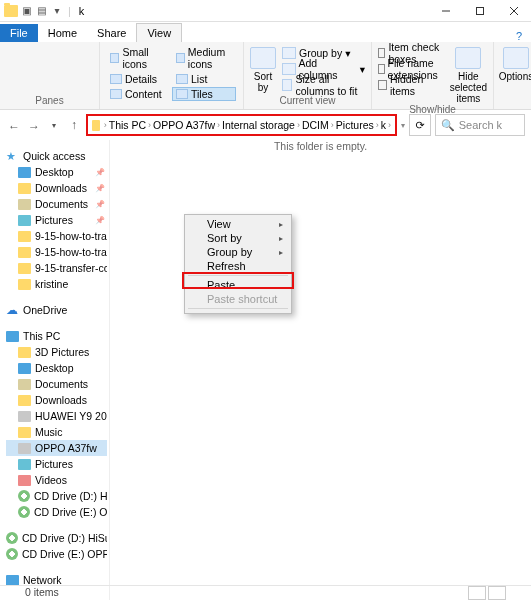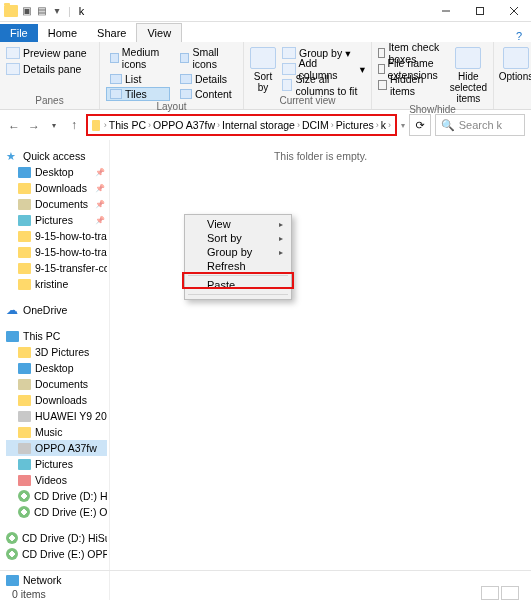--- a/index.html
+++ b/index.html
@@ -59,30 +59,30 @@
 .tico.star { color: #4aa3df; font-size: 11px; line-height: 11px; }
 .tico.monitor { background: #4aa3df; border-radius: 1px; }
 .tico.cloud { color: #2b7cd3; font-size: 12px; line-height: 11px; }
 .tico.disk { background: #c8c8c8; border-radius: 1px; }
 .tico.disc { background: radial-gradient(circle,#fff 30%,#7cc27c 31%); border-radius: 50%; width: 12px; height: 12px; }
 .tico.pic { background: #65c1d6; border-radius: 1px; }
 .tico.vid { background: #e88; border-radius: 1px; }
 .tico.doc { background: #d9cfa0; border-radius: 1px; }
 
 .content-area { flex: 1; position: relative; }
-.empty { text-align: center; color: #666; font-size: 10.5px; margin-top: 10px; }
+.empty { text-align: center; color: #666; font-size: 10.5px; }
 
 .ctxmenu { position: absolute; left: 74px; top: 74px; width: 108px; background: #f0f0f0; border: 1px solid #bdbdbd; box-shadow: 3px 3px 6px rgba(0,0,0,0.25); padding: 2px; font-size: 11px; }
 .ctxmenu .mi { height: 14px; display: flex; align-items: center; padding: 0 6px 0 20px; position: relative; }
 .ctxmenu .mi.disabled { color: #9e9e9e; }
 .ctxmenu .mi .arrow { margin-left: auto; font-size: 8px; color: #555; }
 .ctxmenu .msep { height: 1px; background: #d4d4d4; margin: 2px 1px; }
 .ctxmenu .hi { position: absolute; left: -3px; top: 57px; width: 112px; height: 17px; border: 2px solid #e61010; pointer-events: none; }
 
-.status { position: absolute; bottom: 0; left: 0; right: 0; height: 30px; border-top: 1px solid #e5e5e5; display: flex; align-items: flex-end; padding: 0 12px; font-size: 10.5px; color: #444; }
+.status { position: absolute; bottom: 0; left: 0; right: 0; height: 15px; border-top: 1px solid #e5e5e5; display: flex; align-items: flex-start; padding: 0 25px; font-size: 10.5px; color: #444; }
 .status .viewbtns { margin-left: auto; display: flex; gap: 2px; }
 .status .vb { width: 18px; height: 14px; border: 1px solid #ccc; }
 </style>
 </head>
 <body>
 
 <div class="titlebar">
   <span class="folder-ico"></span>
   <span class="qat">▣</span>
   <span class="qat">▤</span>
@@ -113,65 +113,54 @@
   <div class="tab file">File</div>
   <div class="tab">Home</div>
   <div class="tab">Share</div>
   <div class="tab active">View</div>
   <div class="help">?</div>
 </div>
 
 <div class="ribbon">
   <div class="group" style="width:100px">
     <div class="content">
-      <div class="layoutcol">
-        <div class="smallrow">
-            <span class="miniico"></span>
-            <span>Preview pane</span>
-          </div>
-        <div class="smallrow">
-            <span class="miniico"></span>
-            <span>Details pane</span>
-          </div>
-      </div>
     </div>
     <div class="label">Panes</div>
   </div>
   <div class="group" style="width:144px">
     <div class="content">
+      <div class="layoutcol" style="width:60px">
+        <div class="lrw">
+            <span class="lico"></span>
+            <span>Small icons</span>
+          </div>
+        <div class="lrw">
+            <span class="lico"></span>
+            <span>Details</span>
+          </div>
+        <div class="lrw">
+            <span class="lico"></span>
+            <span>Content</span>
+          </div>
+      </div>
       <div class="layoutcol" style="width:64px">
         <div class="lrw">
             <span class="lico"></span>
             <span>Medium icons</span>
           </div>
         <div class="lrw">
             <span class="lico"></span>
             <span>List</span>
           </div>
         <div class="lrw sel">
             <span class="lico"></span>
             <span>Tiles</span>
           </div>
       </div>
-      <div class="layoutcol" style="width:60px">
-        <div class="lrw">
-            <span class="lico"></span>
-            <span>Small icons</span>
-          </div>
-        <div class="lrw">
-            <span class="lico"></span>
-            <span>Details</span>
-          </div>
-        <div class="lrw">
-            <span class="lico"></span>
-            <span>Content</span>
-          </div>
-      </div>
-    </div>
-    <div class="label">Layout</div>
+    </div>
   </div>
   <div class="group" style="width:128px">
     <div class="content">
       <div class="bigbtn" style="width:30px">
           <div class="ico"></div>
           <span>Sort
 by</span>
         </div>
       <div class="layoutcol">
         <div class="smallrow"><span class="miniico"></span><span>Group by</span> ▾</div>
@@ -374,20 +363,23 @@
           <span>Group by</span>
           <span class="arrow">▸</span>
         </div>
       <div class="mi">
           <span>Refresh</span>
         </div>
       <div class="msep"></div>
       <div class="mi">
           <span>Paste</span>
         </div>
+      <div class="mi disabled">
+          <span>Paste shortcut</span>
+        </div>
       <div class="msep"></div>
       <div class="hi"></div>
     </div>
   </div>
 </div>
 
 <div class="status">
   <span>0 items</span>
   <div class="viewbtns">
     <div class="vb"></div>

